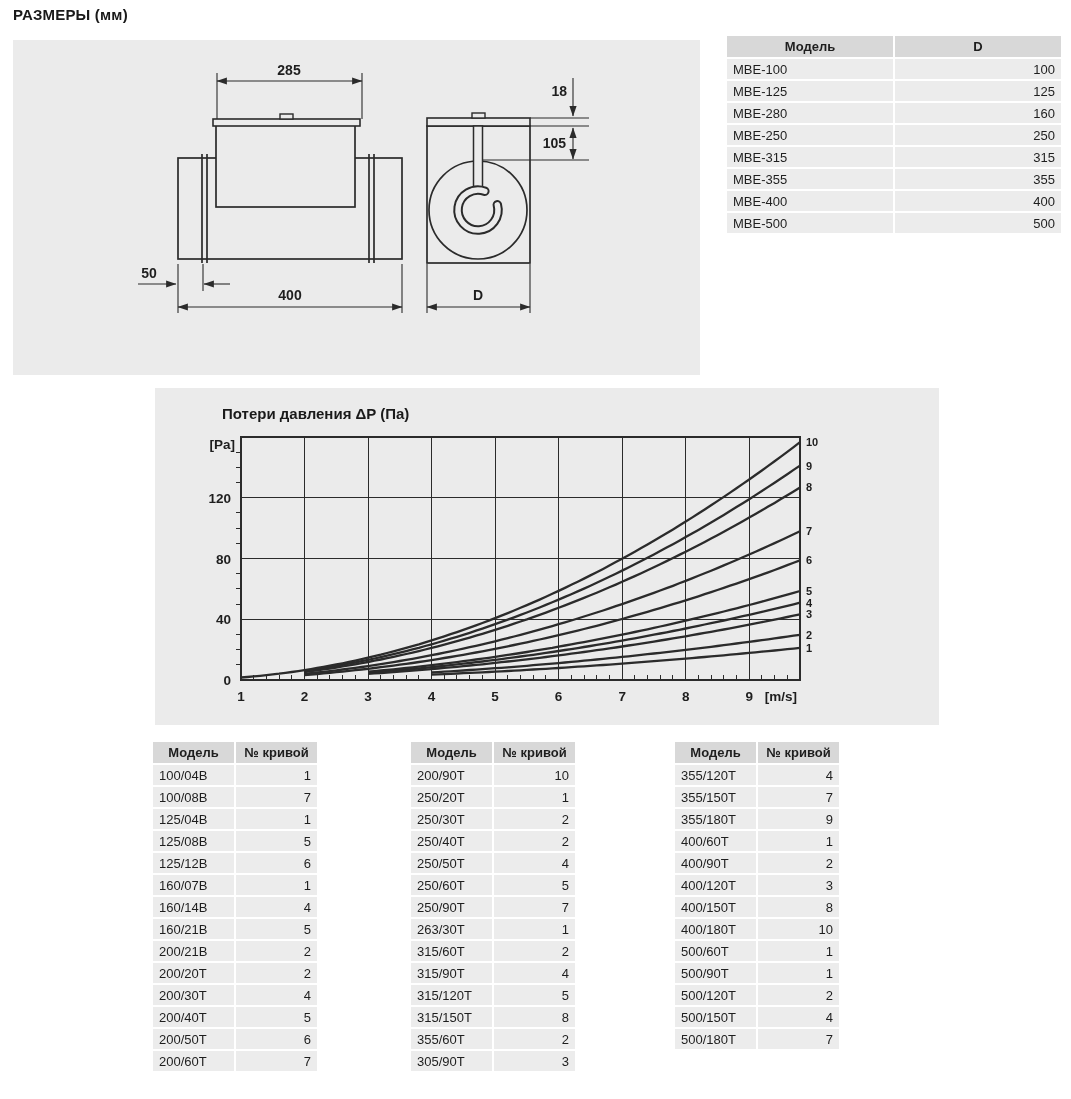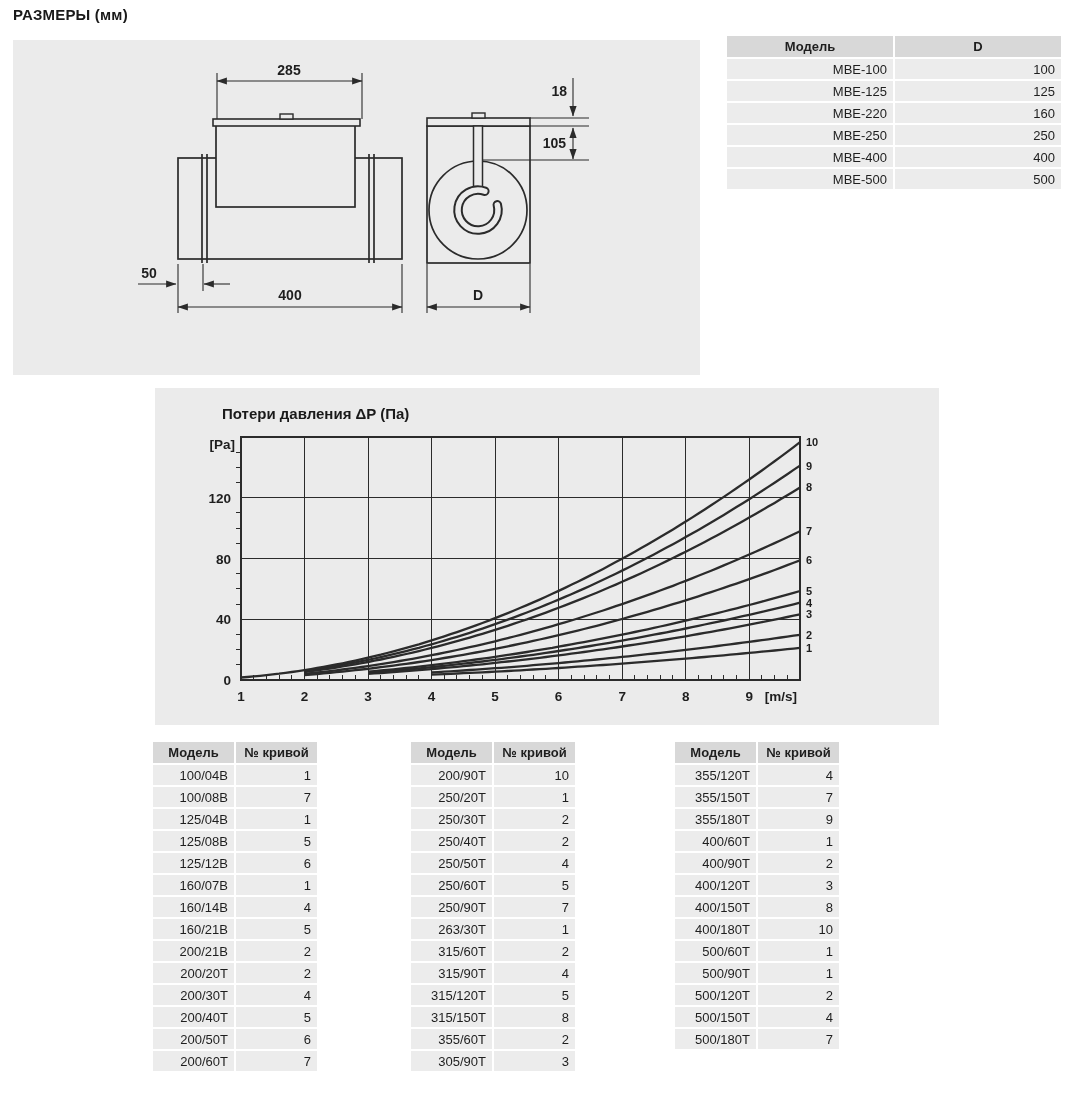--- a/index.html
+++ b/index.html
@@ -17,21 +17,21 @@
 
   svg text { fill:#1e1e1e; }
   .dim-label { font-size:14px; font-weight:bold; }
   .axis-label { font-size:13.5px; font-weight:bold; }
   .unit-label { font-size:13.5px; font-weight:bold; }
   .curve-label { font-size:11px; font-weight:bold; }
 
   table.data-table { position:absolute; border-collapse:separate; border-spacing:2px; font-size:13px; }
   table.data-table th { background:#d8d8d8; font-weight:bold; text-align:center; height:21px; padding:1px 6px;margin-top:32px; }
   table.data-table td { background:#ececec; height:20px; padding:1px 6px; }
-  td.c-model { text-align:right; padding-left:11px; }
+  td.c-model { text-align:left; padding-left:11px; }
   td.c-val { text-align:right; }
 
   .size-table { left:725px; top:34px; }
   .size-table th, .size-table td { width:166px; }
 
   .curve-table th, .curve-table td { width:81px; }
   .t-a { left:151px; top:740px; }
   .t-b { left:409px; top:740px; }
   .t-c { left:673px; top:740px; }
 </style>
@@ -114,26 +114,34 @@
       <tbody>
         <tr>
           <td class="c-model">МВЕ-100</td>
           <td class="c-val">100</td>
         </tr>
         <tr>
           <td class="c-model">МВЕ-125</td>
           <td class="c-val">125</td>
         </tr>
         <tr>
-          <td class="c-model">МВЕ-220</td>
+          <td class="c-model">МВЕ-280</td>
           <td class="c-val">160</td>
         </tr>
         <tr>
           <td class="c-model">МВЕ-250</td>
           <td class="c-val">250</td>
+        </tr>
+        <tr>
+          <td class="c-model">МВЕ-315</td>
+          <td class="c-val">315</td>
+        </tr>
+        <tr>
+          <td class="c-model">МВЕ-355</td>
+          <td class="c-val">355</td>
         </tr>
         <tr>
           <td class="c-model">МВЕ-400</td>
           <td class="c-val">400</td>
         </tr>
         <tr>
           <td class="c-model">МВЕ-500</td>
           <td class="c-val">500</td>
         </tr>
       </tbody>

